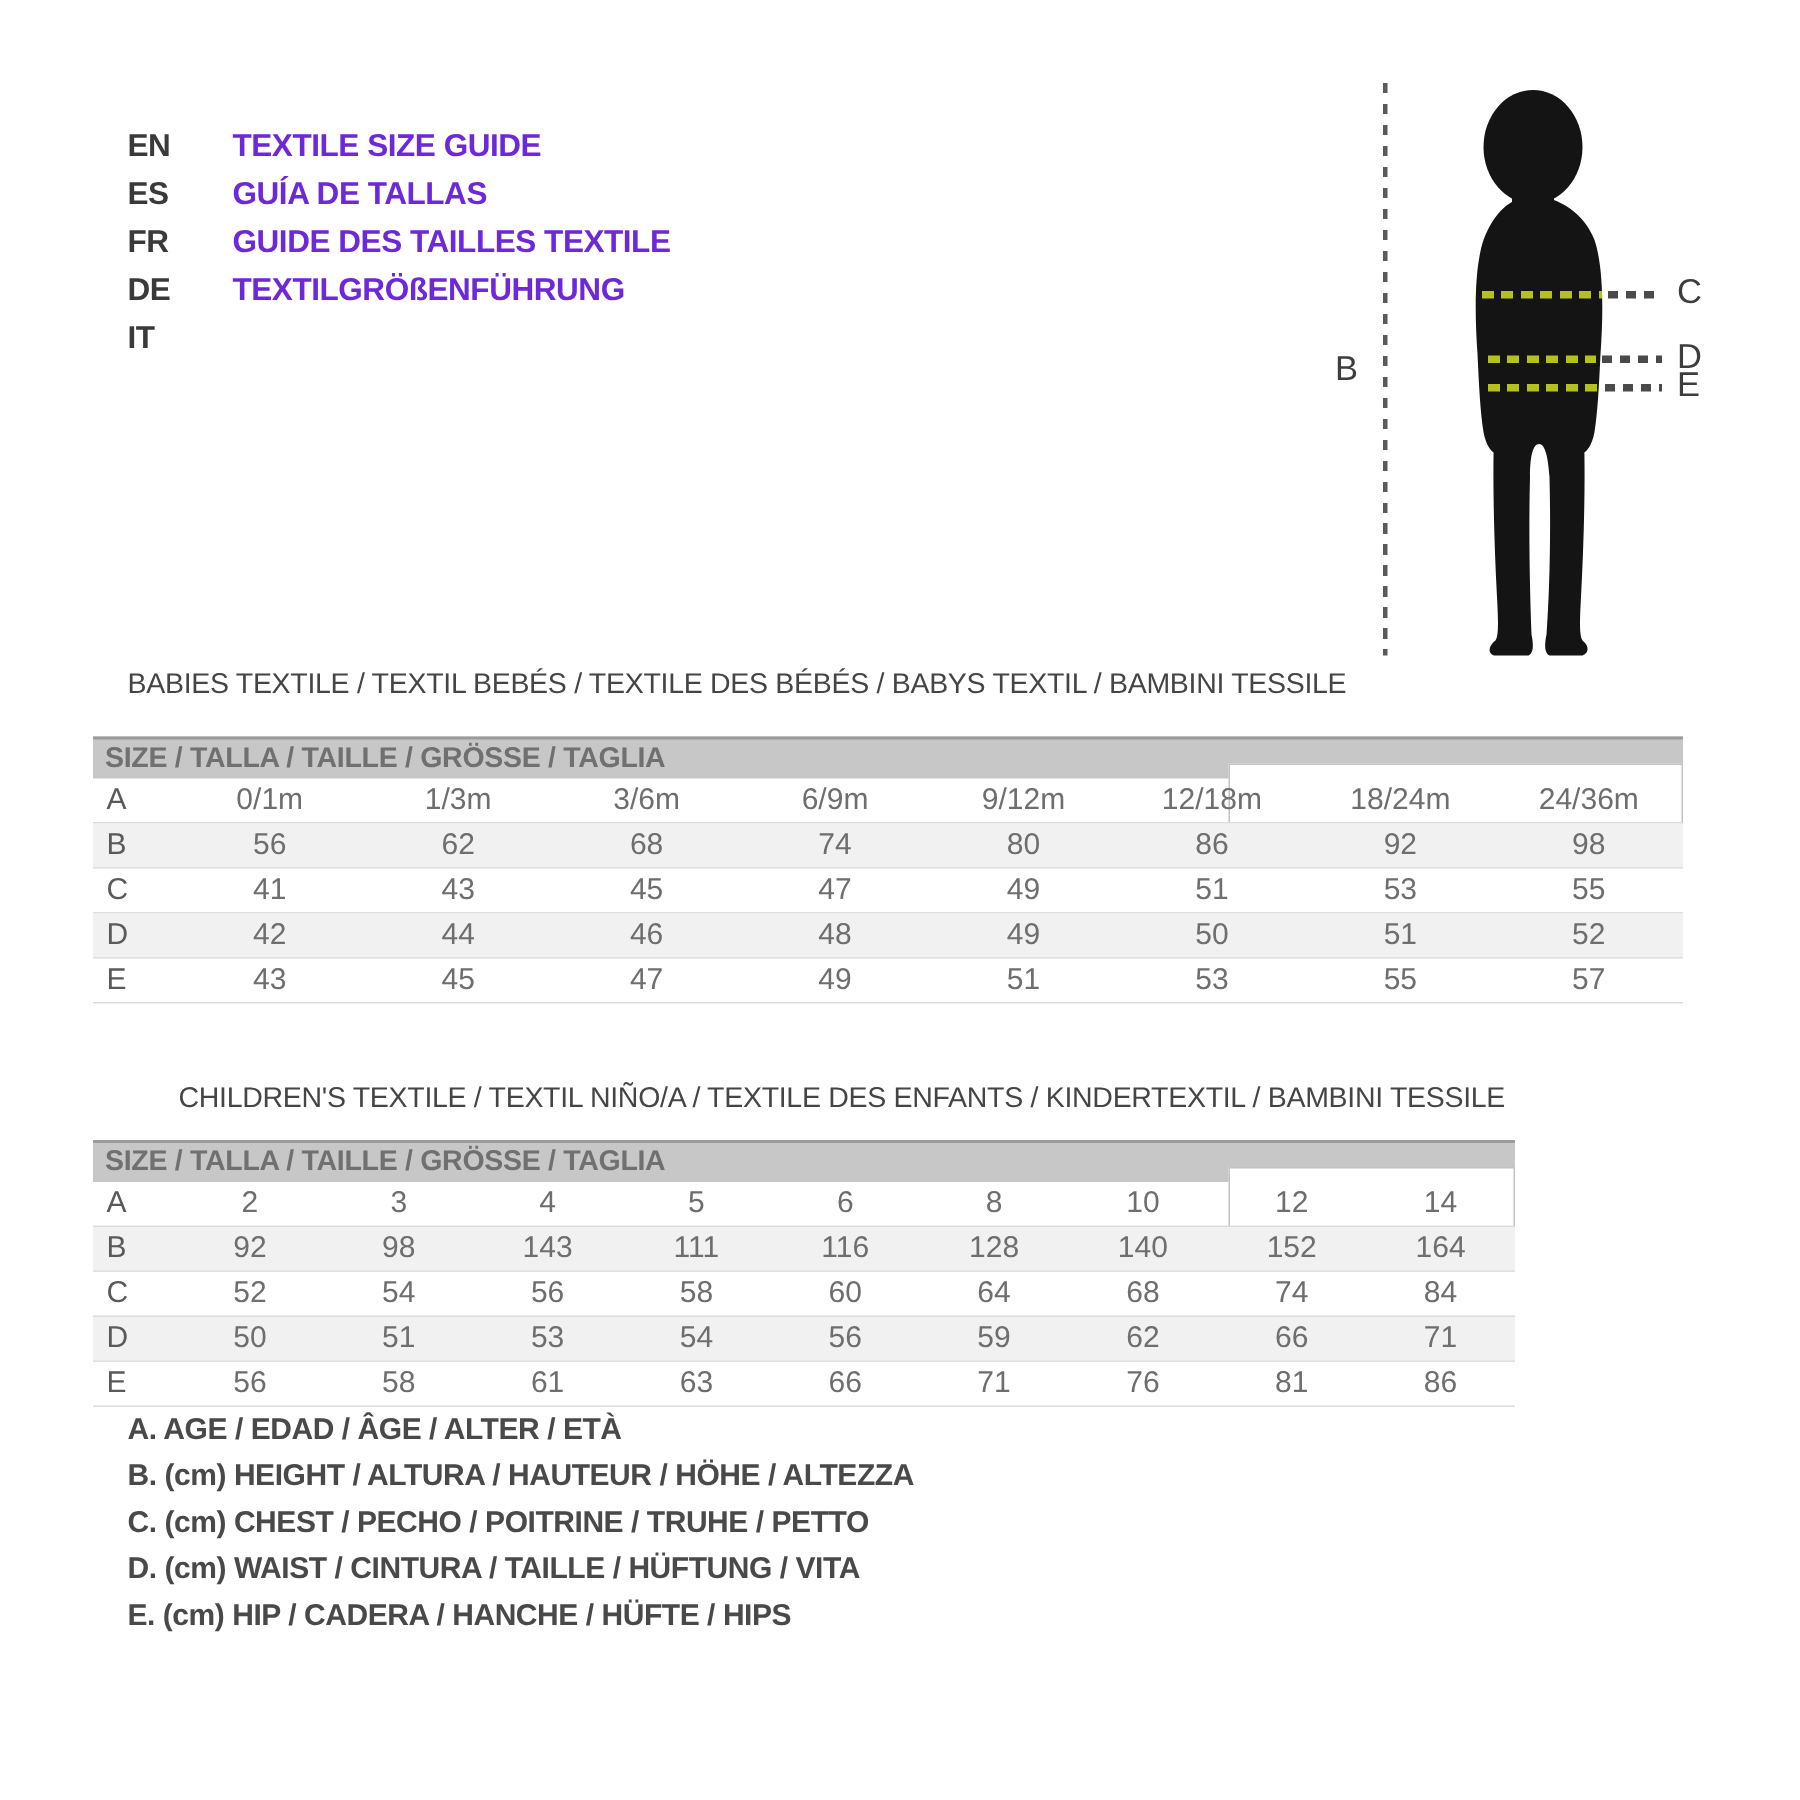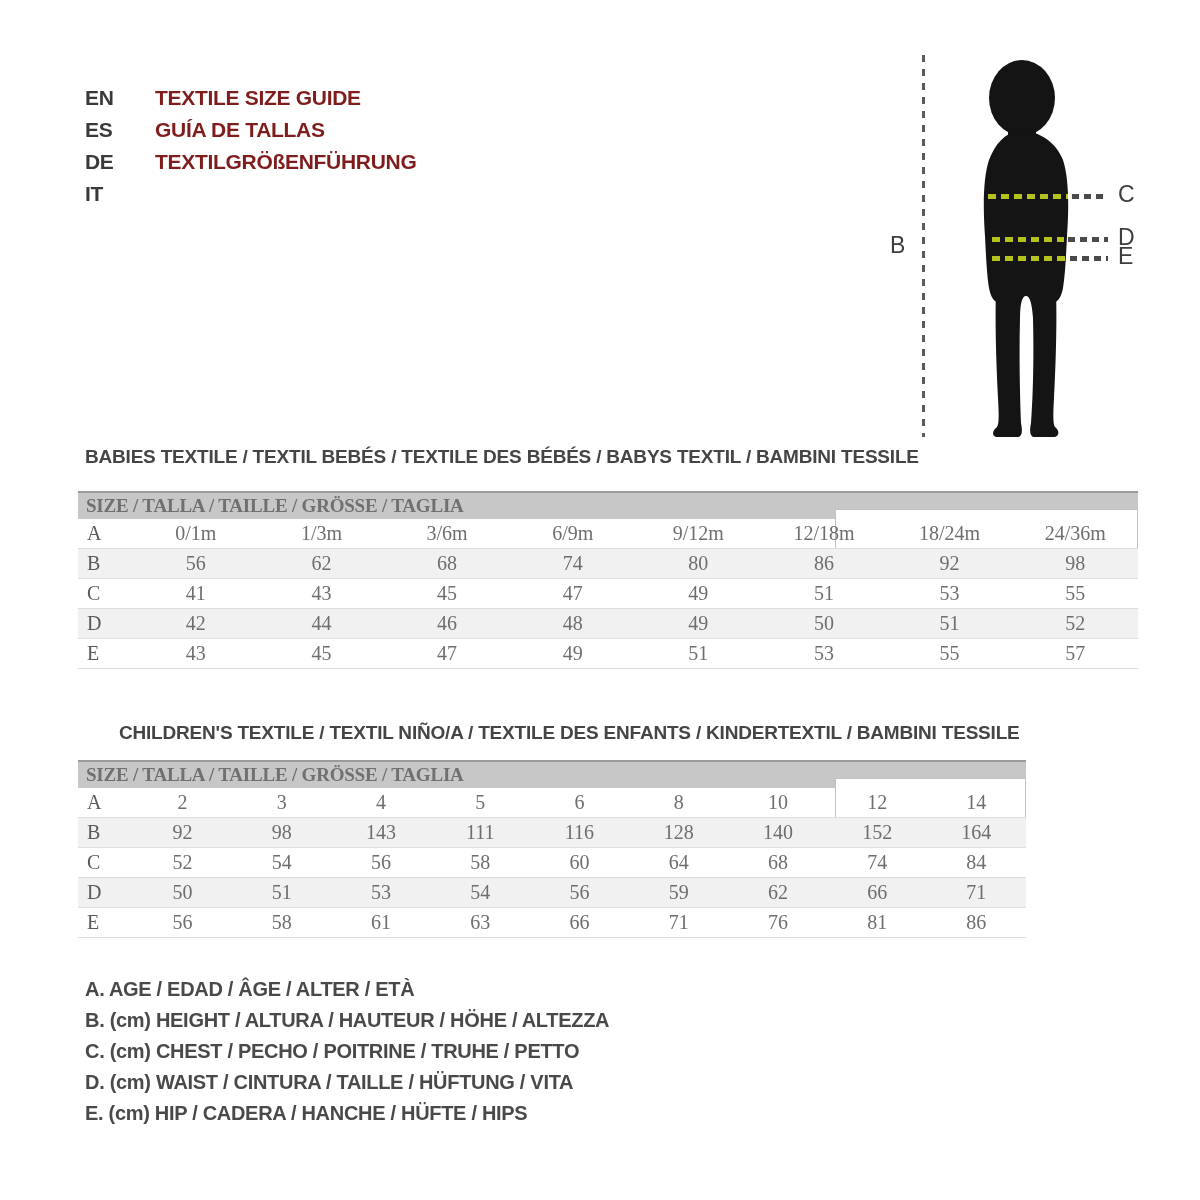--- a/index.html
+++ b/index.html
@@ -4,78 +4,82 @@
 <style>
   html,body{margin:0;padding:0;background:#fff;}
   .canvas{
     position:relative;width:1200px;height:1200px;background:#ffffff;overflow:hidden;
     font-family:"Liberation Sans",sans-serif;color:#3f3f3f;
   }
   
   .lang-list{position:absolute;left:85px;top:82px;}
   .lang-row{display:flex;height:32px;align-items:center;}
   .lang-code{width:70px;font-size:21px;font-weight:700;letter-spacing:-0.3px;color:#3a3a3a;}
-  .lang-label{font-size:21px;font-weight:700;letter-spacing:-0.3px;color:#7f1d1d;white-space:nowrap;}
+  .lang-label{font-size:21px;font-weight:700;letter-spacing:-0.3px;color:#6d28d9;white-space:nowrap;}
 
   
   .figure-area{position:absolute;left:860px;top:40px;width:340px;height:420px;}
   .silhouette{position:absolute;left:110px;top:18px;}
   .vdash{
     position:absolute;left:62px;top:15px;width:3px;height:382px;
     background:repeating-linear-gradient(to bottom,#5a5a5a 0 7px,transparent 7px 14px);
   }
   .hdash{position:absolute;height:5px;}
   .hdash.lime{background:repeating-linear-gradient(to right,#b5c21b 0 8px,transparent 8px 13px);}
   .hdash.dark{background:repeating-linear-gradient(to right,#4a4a4a 0 7px,transparent 7px 12px);}
   .meas-label{position:absolute;font-size:23px;color:#3d3d3d;font-weight:400;}
 
   
   .section-title{
-    position:absolute;left:85px;font-size:19px;font-weight:700;letter-spacing:-0.2px;
+    position:absolute;left:85px;font-size:19px;font-weight:400;letter-spacing:-0.2px;
     color:#454545;white-space:nowrap;
   }
 
   
-  .size-table{position:absolute;left:78px;font-family:Liberation Serif, serif;}
+  .size-table{position:absolute;left:62px;}
   .thead{
     height:26px;background:#c7c7c7;border-top:2px solid #9b9b9b;
     font-size:19px;font-weight:700;letter-spacing:-0.2px;color:#707070;
     line-height:26px;padding-left:8px;position:relative;z-index:0;
   }
   .trow{
     display:flex;height:29px;align-items:center;border-bottom:1px solid #dcdcdc;
     position:relative;z-index:2;
   }
   .trow.stripe{background:#f1f1f1;border-bottom:1px solid #e0e0e0;}
   .rlabel{width:46px;padding-left:9px;font-size:20px;color:#5a5a5a;font-weight:400;}
   .cell{flex:1;text-align:center;font-size:20px;color:#6e6e6e;font-weight:400;}
   .highlight-box{
     position:absolute;top:18px;height:40px;background:#ffffff;
     border:1px solid #c2c2c2;z-index:1;
   }
   
 
   
-  .legend{position:absolute;left:85px;top:974px;}
+  .legend{position:absolute;left:85px;top:938px;}
   .legend-item{height:31px;line-height:31px;font-size:20px;font-weight:700;
     letter-spacing:-0.3px;color:#494949;white-space:nowrap;}
 </style>
 </head>
 <body>
 
 <div class="canvas">
 
   <div class="lang-list">
       <div class="lang-row">
         <div class="lang-code">EN</div>
         <div class="lang-label">TEXTILE SIZE GUIDE</div>
       </div>
       <div class="lang-row">
         <div class="lang-code">ES</div>
         <div class="lang-label">GUÍA DE TALLAS</div>
+      </div>
+      <div class="lang-row">
+        <div class="lang-code">FR</div>
+        <div class="lang-label">GUIDE DES TAILLES TEXTILE</div>
       </div>
       <div class="lang-row">
         <div class="lang-code">DE</div>
         <div class="lang-label">TEXTILGRÖßENFÜHRUNG</div>
       </div>
       <div class="lang-row">
         <div class="lang-code">IT</div>
       </div>
     </div>
 

